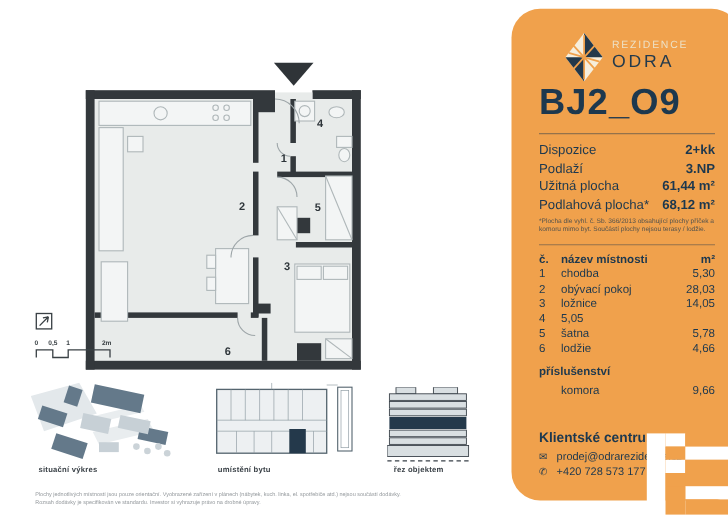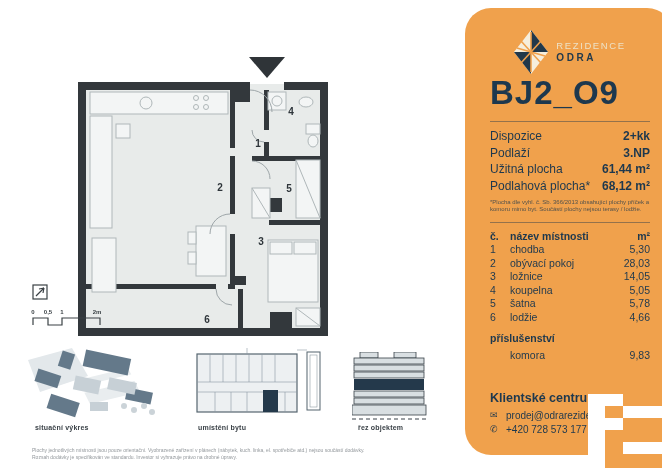--- a/index.html
+++ b/index.html
@@ -17,21 +17,21 @@
   .disclaimer{position:absolute;left:32px;width:560px;font-size:5px;line-height:6.5px;color:#93989C;}
   
   .card{
     position:absolute;left:465px;top:8px;width:208px;height:447px;
     background:#F0A14C;border-radius:26px;box-sizing:border-box;
     padding:20px 23px 0 25px;z-index:1;
   }
   .logo-row{display:flex;align-items:center;justify-content:center;gap:8px;margin-top:2px;}
   .logo-text{display:flex;flex-direction:column;line-height:1.15;}
   .brand-top{font-size:9.5px;letter-spacing:1.6px;color:#EDE1C6;font-weight:500;}
-  .brand-bottom{font-size:10px;letter-spacing:2.6px;color:#233A4C;font-weight:700;}
+  .brand-bottom{font-size:16px;letter-spacing:2.6px;color:#233A4C;font-weight:400;}
   .unit-code{font-size:33px;font-weight:800;letter-spacing:1px;color:#1D384E;}
   .rule{border:none;border-top:1px solid rgba(35,58,76,.45);margin:9px 0 7px 0;}
   .spec-row{display:flex;justify-content:space-between;font-size:12px;margin:2.5px 0;text-align:center;}
   .spec-row .v{font-weight:700;}
   .footnote{font-size:6px;line-height:7.5px;margin-top:6px;color:rgba(30,55,75,.78);}
   .tbl{font-size:10.5px;margin-top:5px;}
   .tbl-row{display:flex;margin:1.5px 0;}
   .tbl-row .c-num{width:20px;}
   .tbl-row .c-name{flex:1;}
   .tbl-row .c-area{}
@@ -274,37 +274,36 @@
       <span class="c-name">obývací pokoj</span>
       <span class="c-area">28,03</span>
     </div>
     <div class="tbl-row">
       <span class="c-num">3</span>
       <span class="c-name">ložnice</span>
       <span class="c-area">14,05</span>
     </div>
     <div class="tbl-row">
       <span class="c-num">4</span>
-      <span class="c-name">koupelna</span>
       <span class="c-area">5,05</span>
     </div>
     <div class="tbl-row">
       <span class="c-num">5</span>
       <span class="c-name">šatna</span>
       <span class="c-area">5,78</span>
     </div>
     <div class="tbl-row">
       <span class="c-num">6</span>
       <span class="c-name">lodžie</span>
       <span class="c-area">4,66</span>
     </div>
     <div class="acc-head">příslušenství</div>
     <div class="acc-row">
       <span class="c-name">komora</span>
-      <span class="c-area">9,83</span>
+      <span class="c-area">9,66</span>
     </div>
   </div>
 
   <div class="contact">
     <div class="contact-title">Klientské centrum</div>
     <div class="contact-row">
       <span class="ico">✉</span>
       <span>prodej@odrarezidence.cz</span>
     </div>
     <div class="contact-row">

